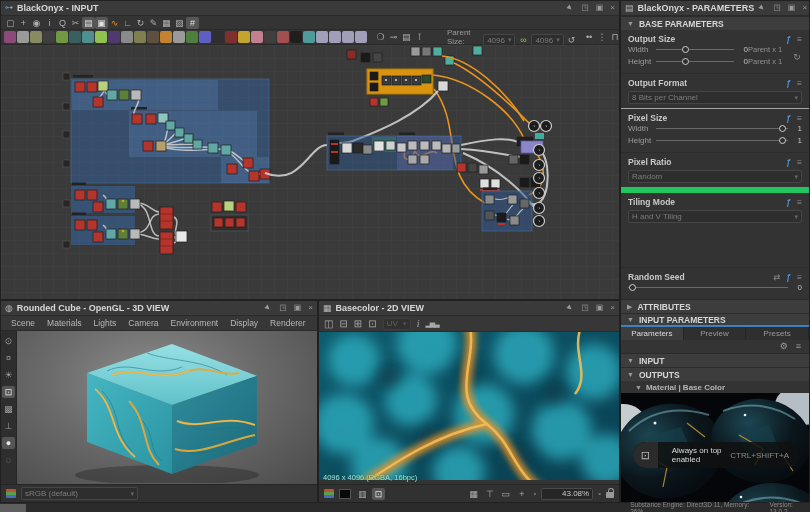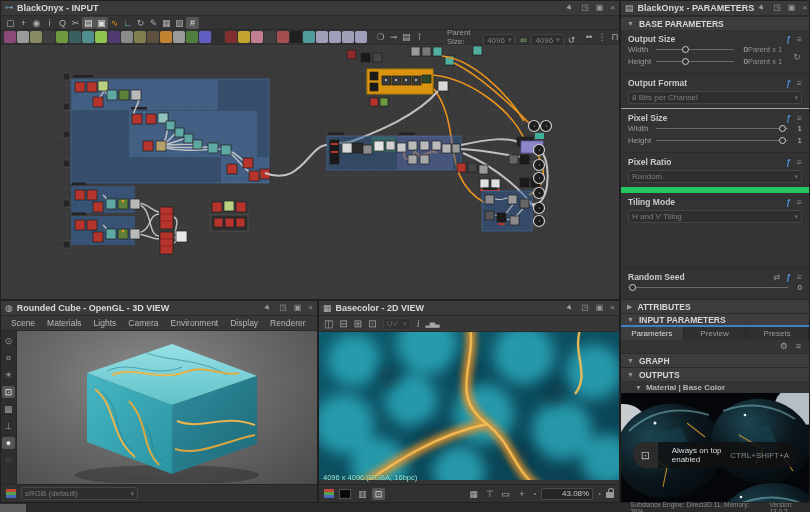--- a/index.html
+++ b/index.html
@@ -767,21 +767,21 @@
       <span class="tab">Preview</span>
       <span class="tab">Presets</span>
     </div>
     <div class="icons-row">
       <span class="icon">⚙</span>
       <span class="icon">≡</span>
     </div>
 
     <div class="sec-header">
       <span class="chev">▼</span>
-      <span>GRAPH</span>
+      <span>INPUT</span>
     </div>
     <div class="sec-header">
       <span class="chev">▼</span>
       <span>OUTPUTS</span>
     </div>
     <div class="out-item">
       <span class="chev" style="color:#999;font-size:7px;">▼</span>
       <span>Material | Base Color</span>
     </div>
 

